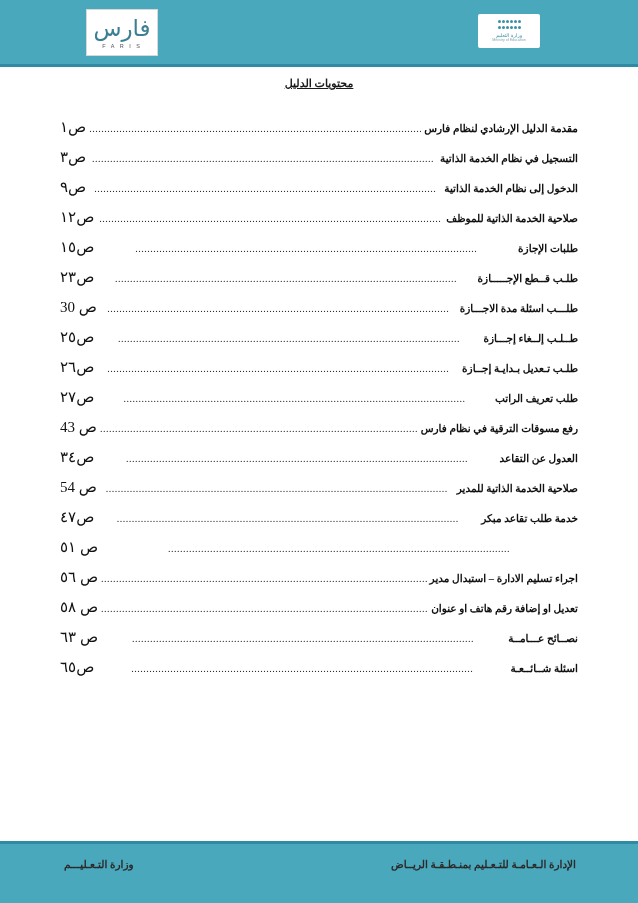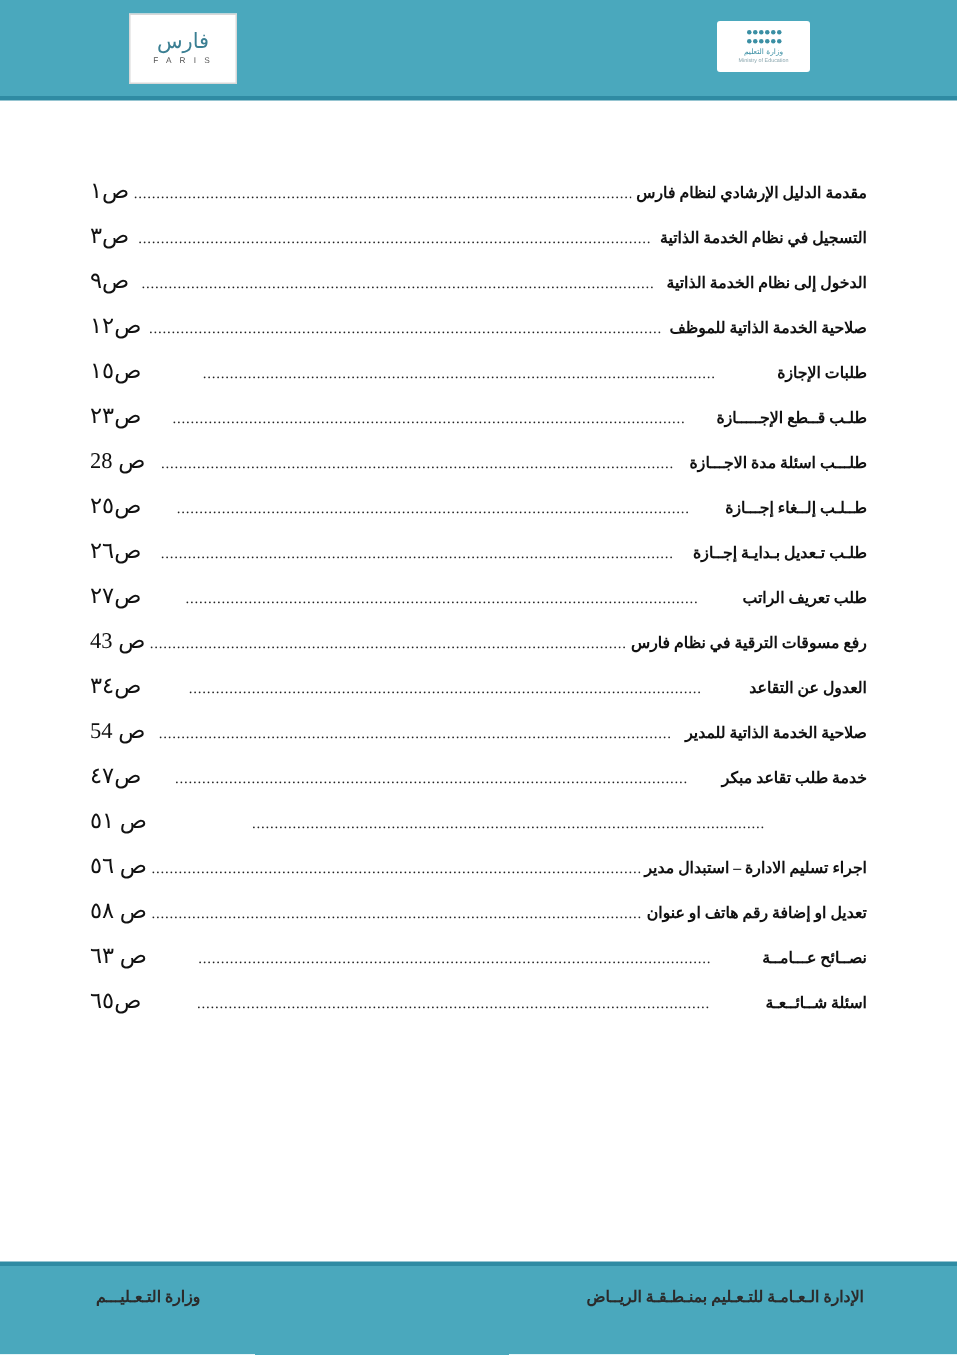--- a/index.html
+++ b/index.html
@@ -41,21 +41,21 @@
     height: 47px;
     background: #ffffff;
     border: 1px solid #d8d8d8;
     display: flex;
     flex-direction: column;
     align-items: center;
     justify-content: center;
     box-sizing: border-box;
   }
   .logo-faris .glyph {
-    font-size: 14px;
+    font-size: 23px;
     color: #3b7f93;
     line-height: 1;
     font-family: "DejaVu Sans", sans-serif;
   }
   .logo-faris .caption {
     font-size: 5.5px;
     letter-spacing: 2px;
     color: #555555;
     margin-top: 3px;
     font-family: "Liberation Sans", sans-serif;
@@ -204,20 +204,21 @@
         <i></i>
         <i></i>
         <i></i>
         <i></i>
         <i></i>
     </span>
     <span class="name">وزارة التعليم</span>
     <span class="name-en">Ministry of Education</span>
   </div>
 
+  <div class="doc-title">محتويات الدليل</div>
 
   <div class="toc">
 
     <div class="toc-row">
       <span class="toc-label">مقدمة الدليل الإرشادي لنظام فارس</span>
       <span class="toc-dots">..................................................................................................................</span>
       <span class="toc-page">ص١</span>
     </div>
 
     <div class="toc-row">
@@ -246,21 +247,21 @@
 
     <div class="toc-row">
       <span class="toc-label">طلـب قــطع الإجـــــازة </span>
       <span class="toc-dots">..................................................................................................................</span>
       <span class="toc-page">ص٢٣</span>
     </div>
 
     <div class="toc-row">
       <span class="toc-label">طلـــب اسئلة مدة الاجـــازة </span>
       <span class="toc-dots">..................................................................................................................</span>
-      <span class="toc-page">ص 28</span>
+      <span class="toc-page">ص 30</span>
     </div>
 
     <div class="toc-row">
       <span class="toc-label">طــلـب إلــغاء إجـــازة </span>
       <span class="toc-dots">..................................................................................................................</span>
       <span class="toc-page">ص٢٥</span>
     </div>
 
     <div class="toc-row">
       <span class="toc-label">طلـب تـعديل بـدايـة إجــازة </span>

